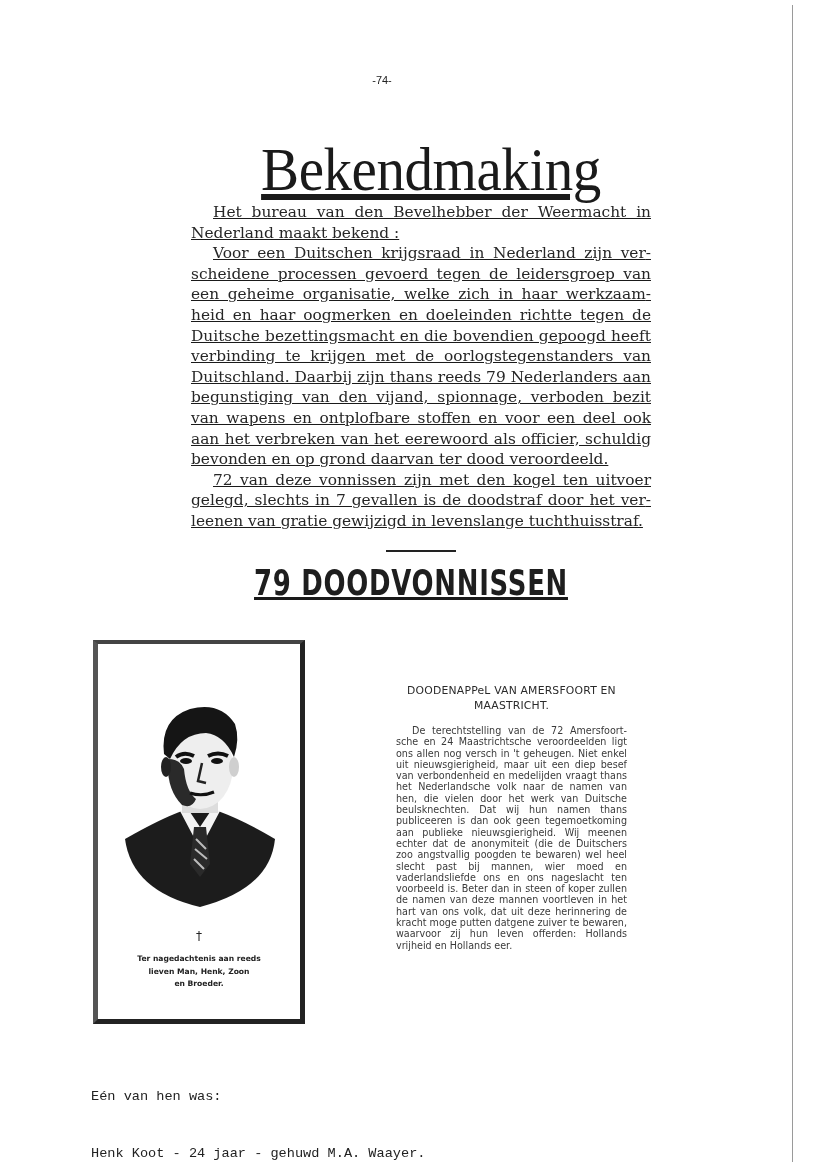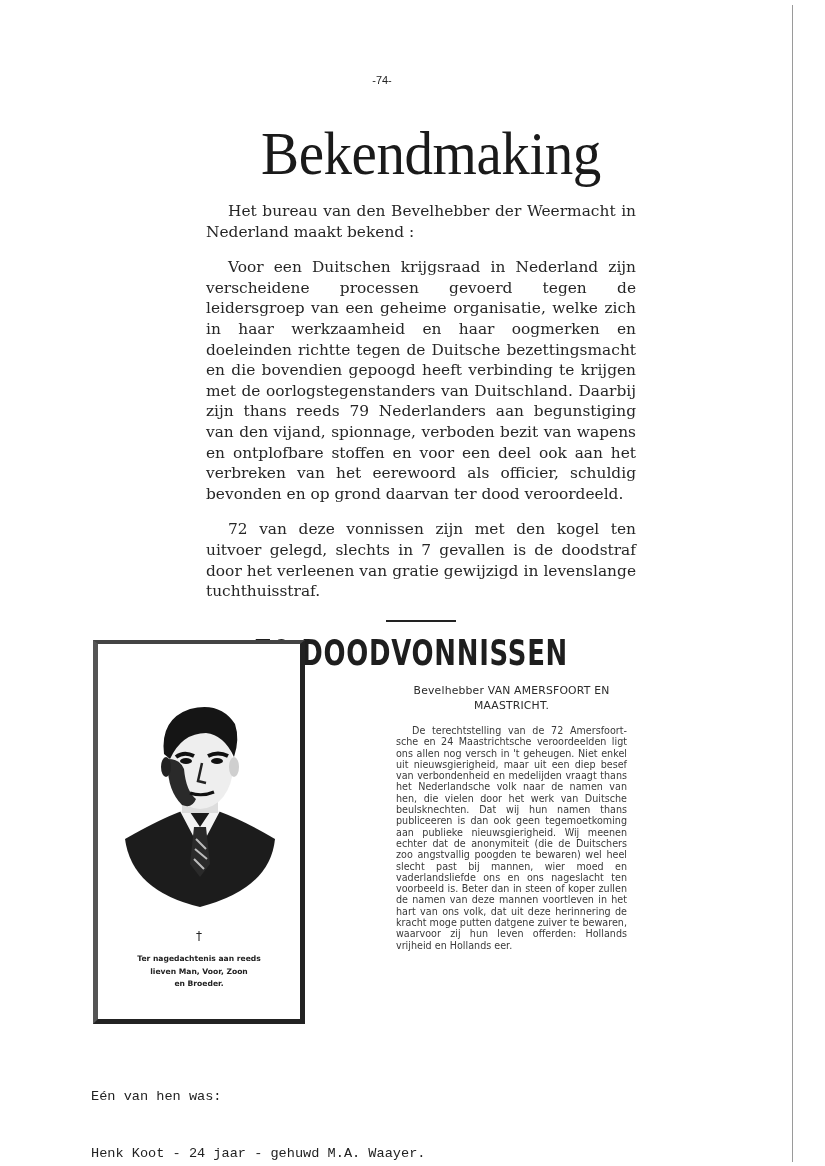--- a/index.html
+++ b/index.html
@@ -10,34 +10,34 @@
     }
     .edge-line {
       position: absolute; left: 792px; top: 5px; width: 1px; height: 1157px;
       background: #9a9a9a;
     }
     .page-number {
       position: absolute; left: 362px; top: 74px; width: 40px; text-align: center;
       font-family: "Liberation Sans", sans-serif; font-size: 11px; color: #222;
     }
     .clipping {
-      position: absolute; left: 191px; top: 120px; width: 460px;
+      position: absolute; left: 191px; top: 136px; width: 460px; text-decoration: underline;
     }
     .title {
       font-family: "Liberation Serif", serif;
       font-size: 62px; line-height: 66px; text-align: center;
       color: #1a1a1a; letter-spacing: -0.5px; margin: 0 0 0 20px;
       transform: scaleX(0.92); transform-origin: center;
     }
     .body-text {
       font-family: "DejaVu Serif", serif;
       font-size: 15.4px; line-height: 20.6px; text-align: justify;
       color: #262626; margin: 0; hyphens: manual;
     }
-    .body-text p { margin: 15px; text-indent: 22px; }
+    .body-text p { margin: 0; text-indent: 22px; }
     .divider {
       width: 70px; height: 2px; background: #222; margin: 18px auto 10px auto;
     }
     .headline {
       font-family: "DejaVu Sans", sans-serif; font-weight: bold;
       font-size: 36px; line-height: 42px; text-align: center; color: #1e1e1e;
       letter-spacing: 1px; transform: scaleX(0.72); transform-origin: center;
       margin-left: -20px;
     }
     .card {
@@ -122,28 +122,28 @@
 
     <path d="M82,64 L78,82 L86,84" stroke="#222" stroke-width="2.5" fill="none"></path>
     <path d="M70,94 Q82,98 94,93" stroke="#111" stroke-width="3" fill="none"></path>
 
     <ellipse cx="46" cy="68" rx="5" ry="10" fill="#222"></ellipse>
     <ellipse cx="114" cy="68" rx="5" ry="10" fill="#cfcfcf"></ellipse>
   </svg>
   <div class="cross">†</div>
   <div class="card-caption">
     <div>Ter nagedachtenis aan reeds</div>
-    <div>lieven Man, Voor, Zoon</div>
+    <div>lieven Man, Henk, Zoon</div>
     <div>en Broeder.</div>
   </div>
 </div>
 
 <div class="article">
   <div class="article-title">
-    <div>Bevelhebber VAN AMERSFOORT EN</div>
+    <div>DOODENAPPeL VAN AMERSFOORT EN</div>
     <div>MAASTRICHT.</div>
   </div>
   <div class="article-body">
     <p>De terechtstelling van de 72 Amersfoort­sche en 24 Maastrichtsche veroordeelden ligt ons allen nog versch in 't geheugen. Niet enkel uit nieuwsgierigheid, maar uit een diep besef van verbondenheid en medelijden vraagt thans het Nederlandsche volk naar de namen van hen, die vielen door het werk van Duitsche beulsknechten. Dat wij hun na­men thans publiceeren is dan ook geen tege­moetkoming aan publieke nieuwsgierigheid. Wij meenen echter dat de anonymiteit (die de Duitschers zoo angstvallig poogden te bewa­ren) wel heel slecht past bij mannen, wier moed en vaderlandsliefde ons en ons nage­slacht ten voorbeeld is. Beter dan in steen of koper zullen de namen van deze mannen voortleven in het hart van ons volk, dat uit deze herinnering de kracht moge putten dat­gene zuiver te bewaren, waarvoor zij hun leven offerden: Hollands vrijheid en Hollands eer.</p>
   </div>
 </div>
 
 <div class="typed">
   <div>Eén van hen was:</div>
   <div>Henk Koot - 24 jaar - gehuwd M.A. Waayer.</div>

